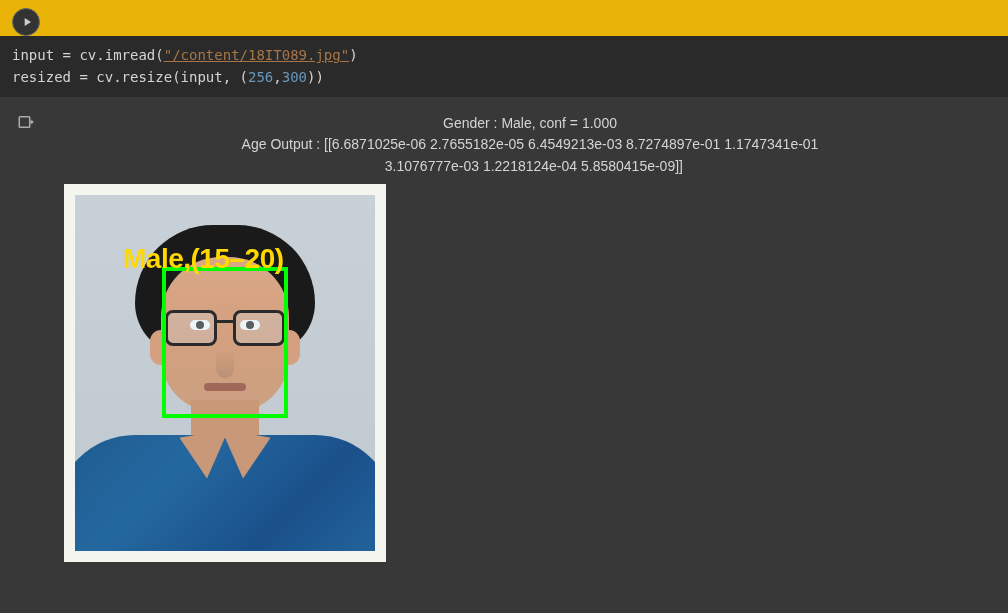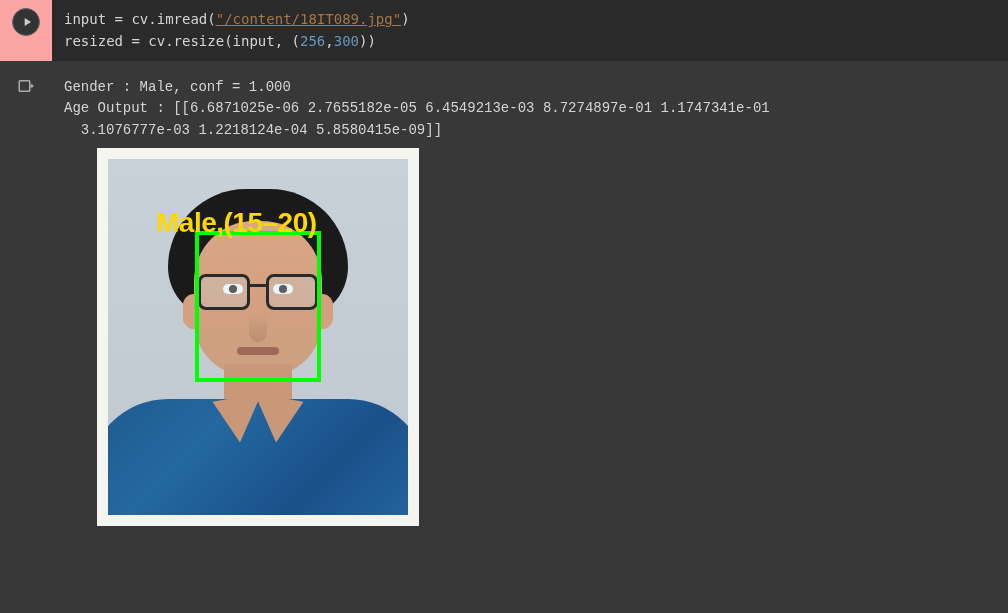--- a/index.html
+++ b/index.html
@@ -11,21 +11,22 @@
       background: #383838;
       font-family: 'Consolas', 'Monaco', monospace;
       font-size: 14px;
       color: #d4d4d4;
       width: 1008px;
       height: 613px;
       overflow: hidden;
     }
     .notebook-cell {
       display: flex;
-      background: #fca5a5;
+      background: #eab308;
+      flex-direction: column;
     }
     .cell-gutter {
       width: 52px;
       flex-shrink: 0;
       display: flex;
       justify-content: center;
       padding-top: 8px;
     }
     .run-button {
       width: 28px;
@@ -76,30 +77,30 @@
       font-size: 16px;
     }
     .output-content {
       flex: 1;
       padding: 8px 12px;
       color: #d4d4d4;
       line-height: 1.55;
     }
     .output-text {
       white-space: pre;
-      font-family: Liberation Mono, monospace;
+      font-family: Liberation Sans, sans-serif;
+      text-align: center;
     }
     .output-image {
       margin-top: 6px;
       position: relative;
       width: 322px;
       height: 378px;
       background: #f5f5f0;
       padding: 11px;
-      margin-left: 33px;
     }
     .photo-bg {
       width: 100%;
       height: 100%;
       background: linear-gradient(180deg, #c8d0d8 0%, #c4ccd4 45%, #c0c8d0 100%);
       position: relative;
       overflow: hidden;
     }
     .hair {
       position: absolute;

